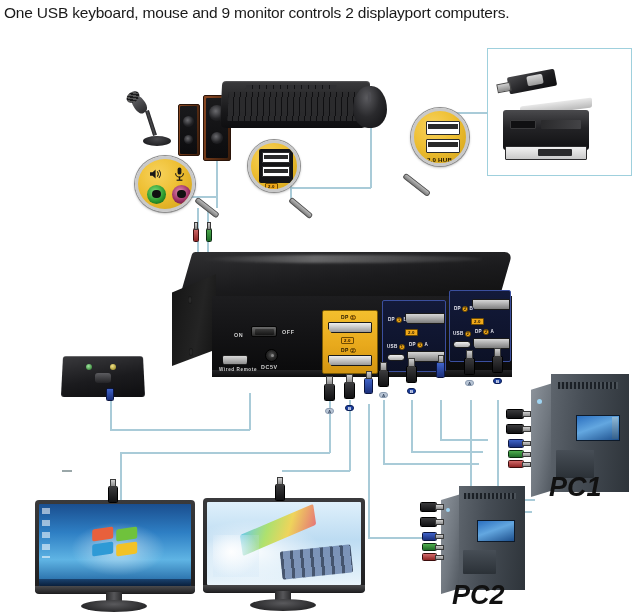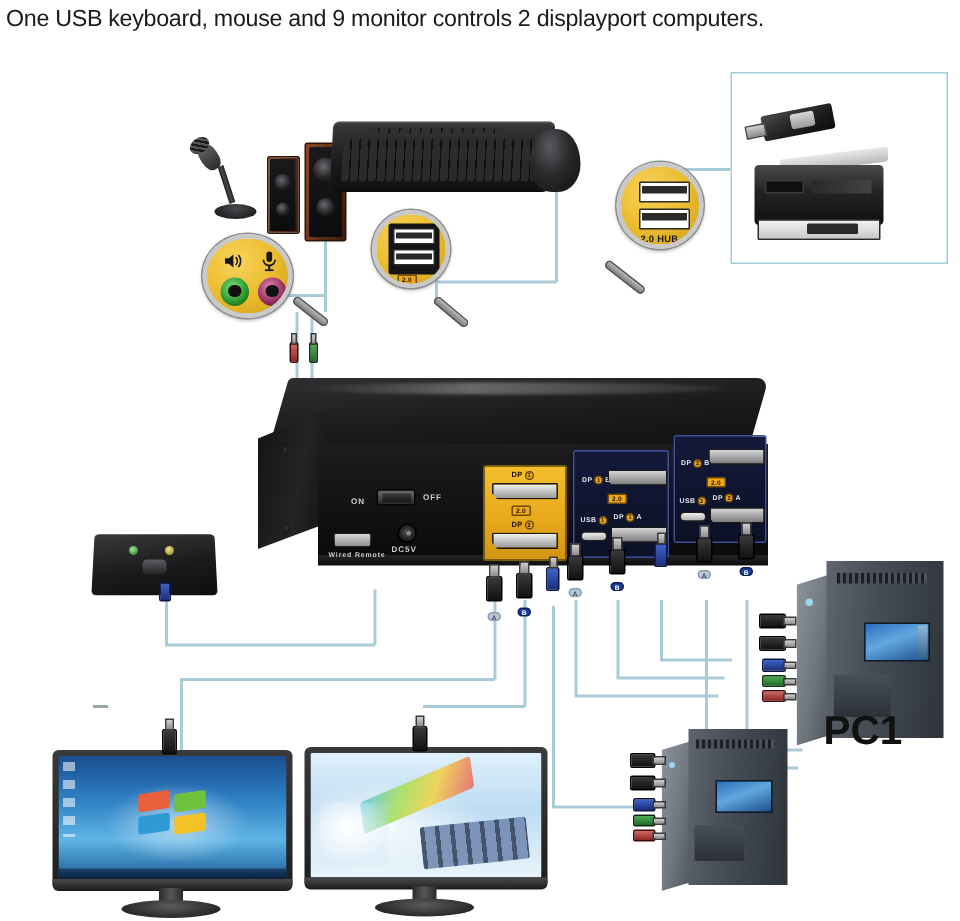--- a/index.html
+++ b/index.html
@@ -203,21 +203,21 @@
     position:absolute;
     background: linear-gradient(160deg,#2b6fbf 0%, #63a7e0 45%, #1d4f8c 100%);
     border:1px solid #0d1a2a;
   }
   .tower-vent {
     position:absolute; background: repeating-linear-gradient(90deg,#1b2026 0 2px, #4a5158 2px 4px);
   }
   .tower-bay { position:absolute; background: linear-gradient(180deg,#474e56,#2b3137); border-radius:1px; }
 
   
-  .pc-label { position:absolute; font-weight:bold; font-size:27px; color:#111; letter-spacing:0px; }
+  .pc-label { position:absolute; font-weight:bold; font-size:27px; color:#111; letter-spacing:0px;font-style:italic; }
 
   
   .plug { position:absolute; border-radius:1.5px; }
   .plug.black { background: linear-gradient(180deg,#3a3a3c,#111113); border:.5px solid #000; }
   .plug.blue  { background: linear-gradient(180deg,#3f63c9,#1b2f7a); border:.5px solid #0b1540; }
   .plug.green { background: linear-gradient(180deg,#4fae4f,#1e6b28); border:.5px solid #0a2d10; }
   .plug.red   { background: linear-gradient(180deg,#d26a6a,#8f2424); border:.5px solid #3c0d0d; }
   .plug-tip {
     position:absolute; background: linear-gradient(180deg,#cfcfcf,#8e8e8e); border:.5px solid #3a3a3a;
   }
@@ -605,20 +605,21 @@
   </div>
 
   <div>
     <div class="tower-side" style="left:441px; top:494px; width:20px; height:100px; clip-path:polygon(0% 6%,100% 0%,100% 94%,0% 100%);"></div>
     <div class="tower-front" style="left:459px; top:486px; width:66px; height:104px;"></div>
     <div class="tower-vent" style="left:464px; top:493px; width:52px; height:6px;"></div>
     <div class="tower-lcd" style="left:477px; top:520px; width:38px; height:22px;"></div>
     <div class="tower-bay" style="left:463px; top:550px; width:33px; height:24px;"></div>
     <div style="position:absolute; left:446px; top:508px; width:4px; height:4px; border-radius:50%; background:#9fd4f2;"></div>
   </div>
+  <div class="pc-label" style="left:452px; top:580px;">PC2</div>
 
   <div>
     <div class="plug black" style="left:420px; top:502px; width:17px; height:10px;"></div>
     <div class="plug-tip" style="left:435px; top:504px; width:9px; height:6px;"></div>
     <div class="plug black" style="left:420px; top:517px; width:17px; height:10px;"></div>
     <div class="plug-tip" style="left:435px; top:519px; width:9px; height:6px;"></div>
     <div class="plug blue" style="left:422px; top:532px; width:15px; height:9px;"></div>
     <div class="plug-tip" style="left:435px; top:534px; width:9px; height:5px;"></div>
     <div class="plug green" style="left:422px; top:543px; width:15px; height:8px;"></div>
     <div class="plug-tip" style="left:435px; top:545px; width:9px; height:4.5px;"></div>

